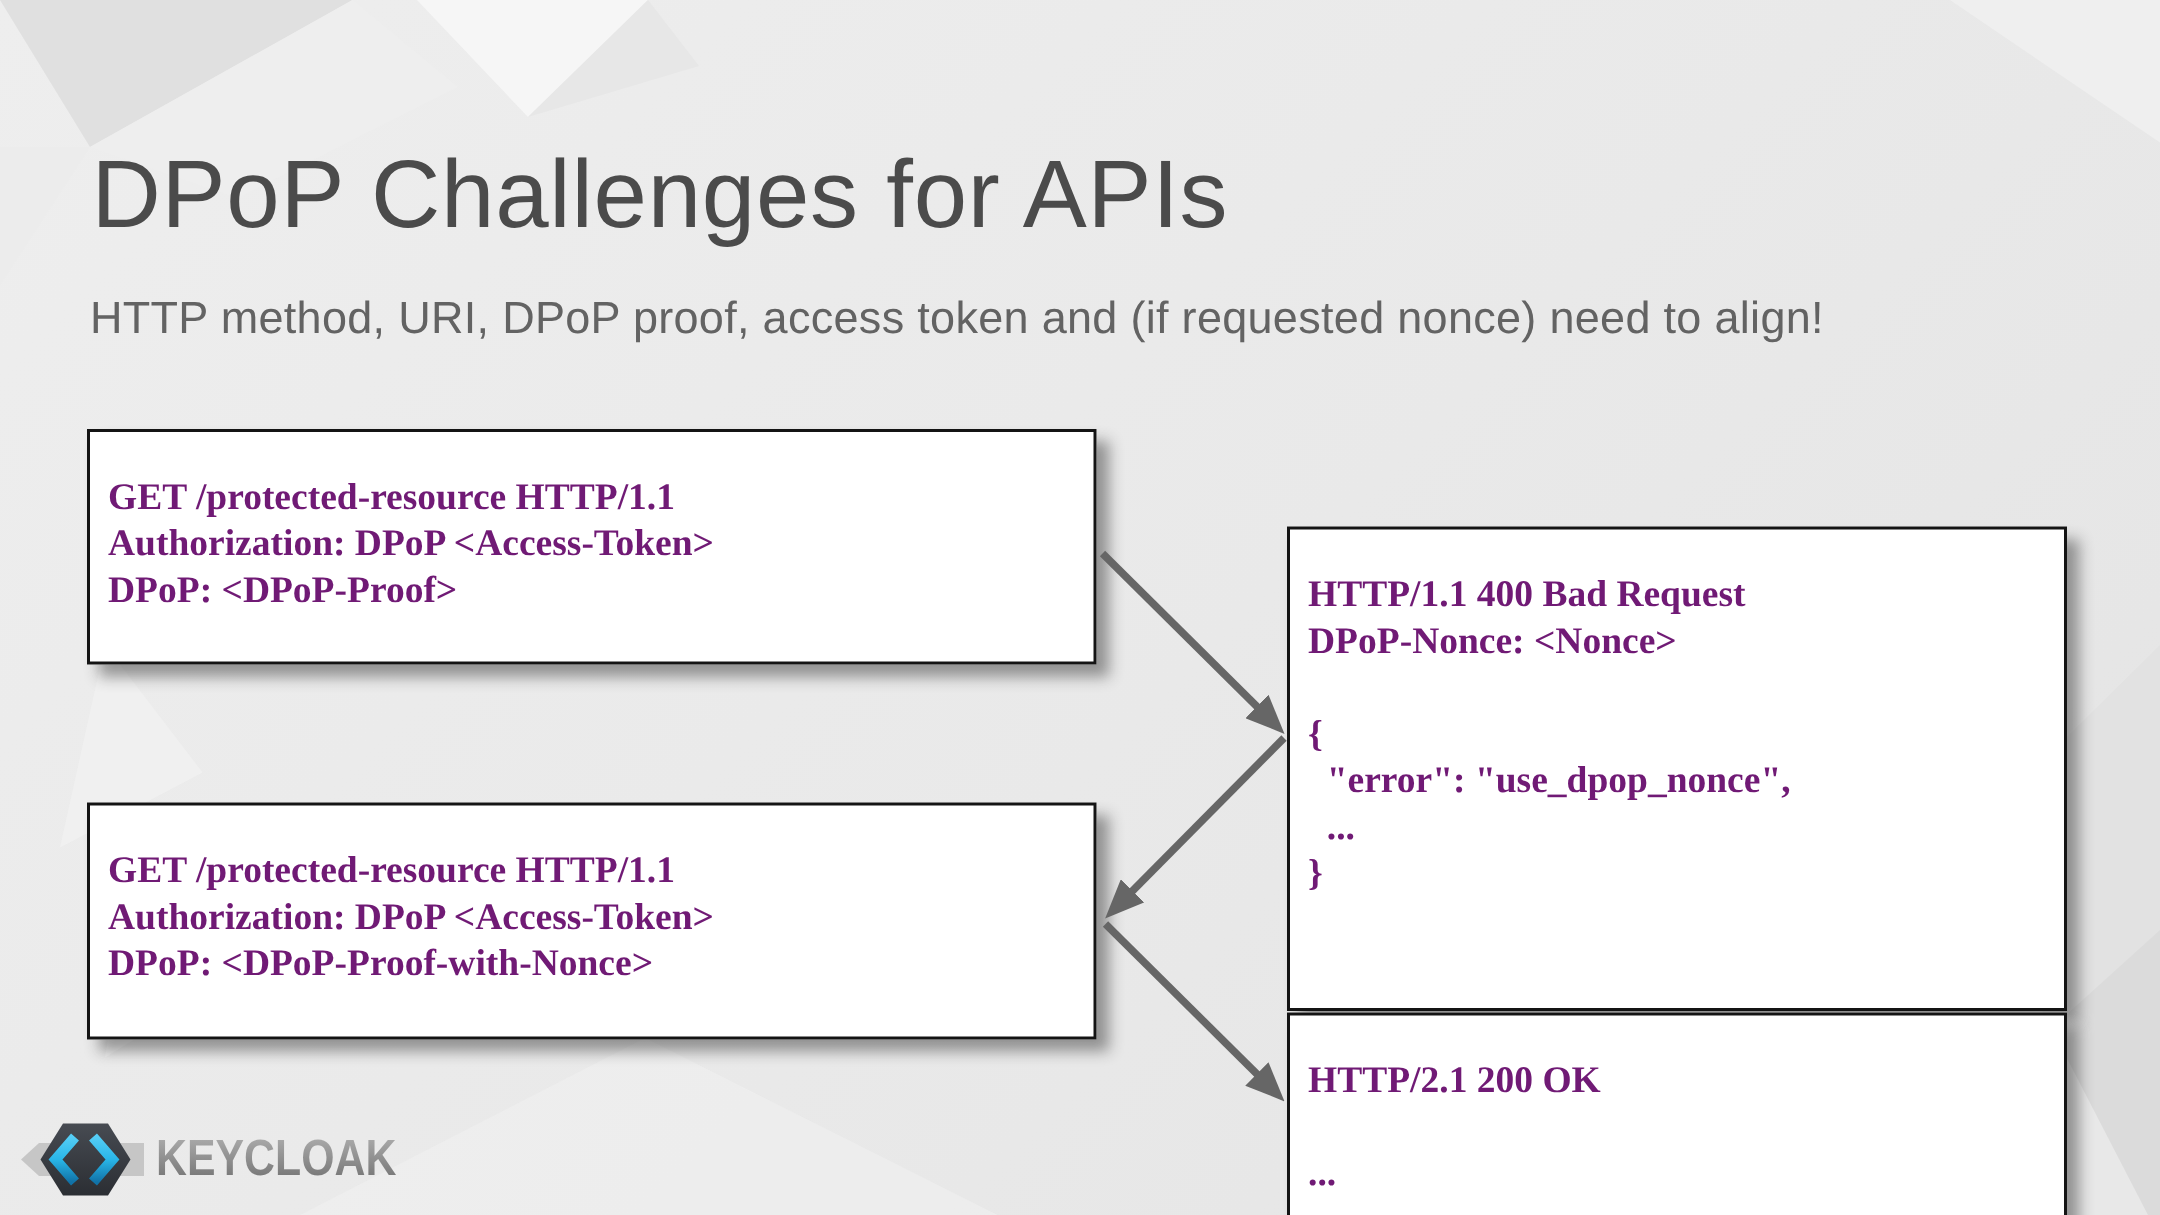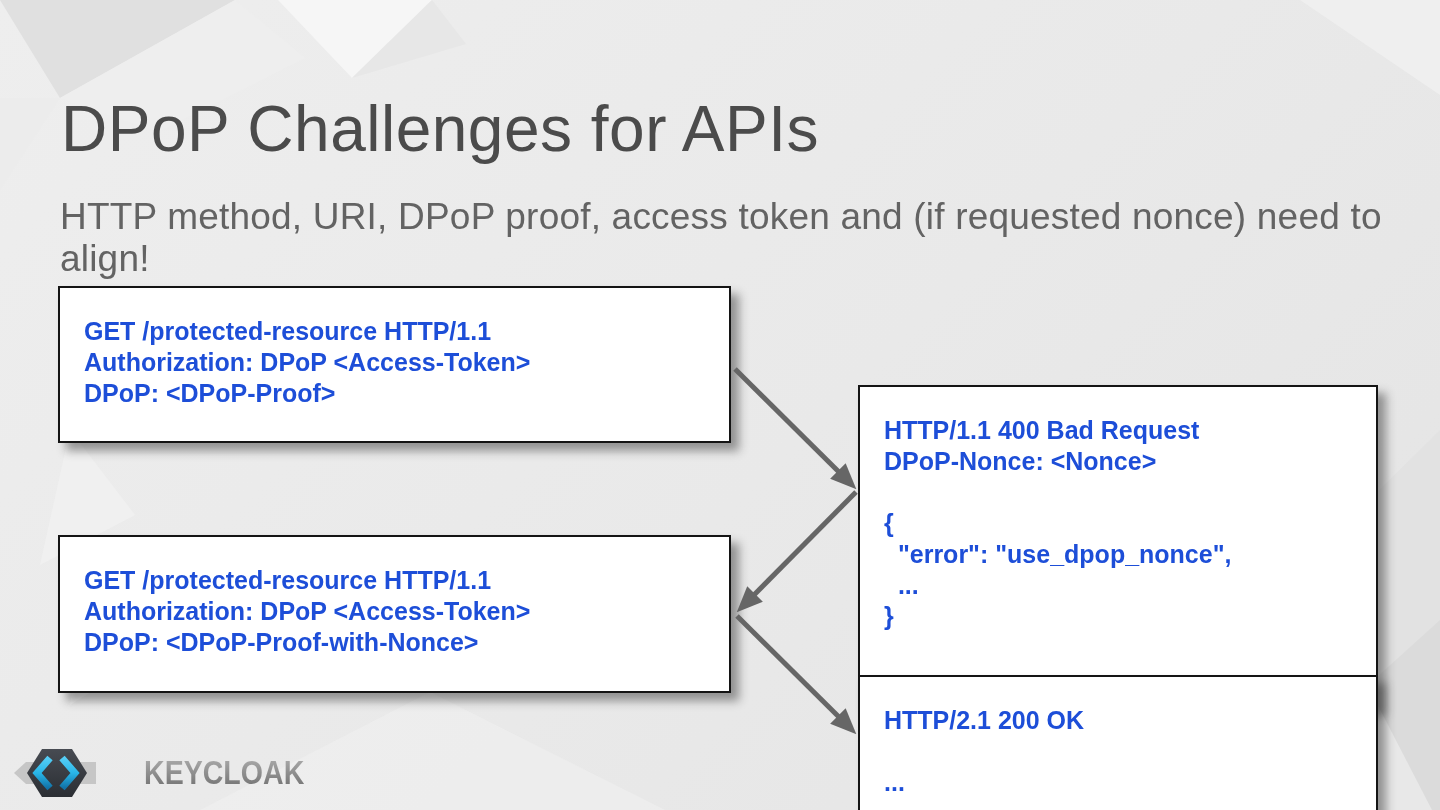--- a/index.html
+++ b/index.html
@@ -3,32 +3,32 @@
 <meta charset="utf-8">
 <style>
   html,body{margin:0;padding:0;background:#e9e9e9;}
   .slide{position:relative;width:1440px;height:810px;overflow:hidden;
          background:linear-gradient(135deg,#eeeeee 0%,#e9e9e9 55%,#e4e4e4 100%);
          font-family:"Liberation Sans",sans-serif;}
   svg.bg{position:absolute;left:0;top:0;width:1440px;height:810px;}
   .title{position:absolute;left:61px;top:92px;margin:0;
          font-size:64px;font-weight:400;letter-spacing:.5px;color:#4b4b4b;}
   .subtitle{position:absolute;left:60px;top:196px;margin:0;
-         font-size:37px;font-weight:400;letter-spacing:.2px;color:#636363;}
+         font-size:30px;font-weight:400;letter-spacing:.2px;color:#636363;}
   .codebox{position:absolute;background:#ffffff;border:2px solid #141414;
          box-shadow:8px 8px 9px rgba(40,40,40,.45);box-sizing:border-box;}
-  .codebox pre{margin:0;padding:28px 0 0 24px;white-space:pre;
-         font-family:Liberation Sans, sans-serif;font-size:25px;line-height:31px;
-         font-weight:700;color:#1d4ed8;}
+  .codebox pre{margin:0;padding:28px 0 0 12px;white-space:pre;
+         font-family:Liberation Serif, serif;font-size:25px;line-height:31px;
+         font-weight:700;color:#701a75;}
   #box-req1{left:58px;top:286px;width:673px;height:157px;}
   #box-req2{left:58px;top:535px;width:673px;height:158px;}
-  #box-400{left:858px;top:351px;width:520px;height:323px;margin-top:34px;}
+  #box-400{left:858px;top:351px;width:520px;height:323px;}
   #box-200{left:858px;top:675px;width:520px;height:215px;}
   svg.arrows{position:absolute;left:0;top:0;width:1440px;height:810px;pointer-events:none;}
-  .logo{position:absolute;left:10px;top:743px;height:58px;display:flex;align-items:center;gap:40px;}
+  .logo{position:absolute;left:10px;top:743px;height:58px;display:flex;align-items:center;}
   .logo svg{display:block;}
   .logotext{display:inline-block;margin-left:6px;font-size:34px;font-weight:700;
          letter-spacing:0px;transform:scaleX(.84);transform-origin:left center;
          background:linear-gradient(#b4b4b4,#6b6b6b);
          -webkit-background-clip:text;background-clip:text;color:transparent;}
 </style>
 </head>
 <body>
 
 <div class="slide">

